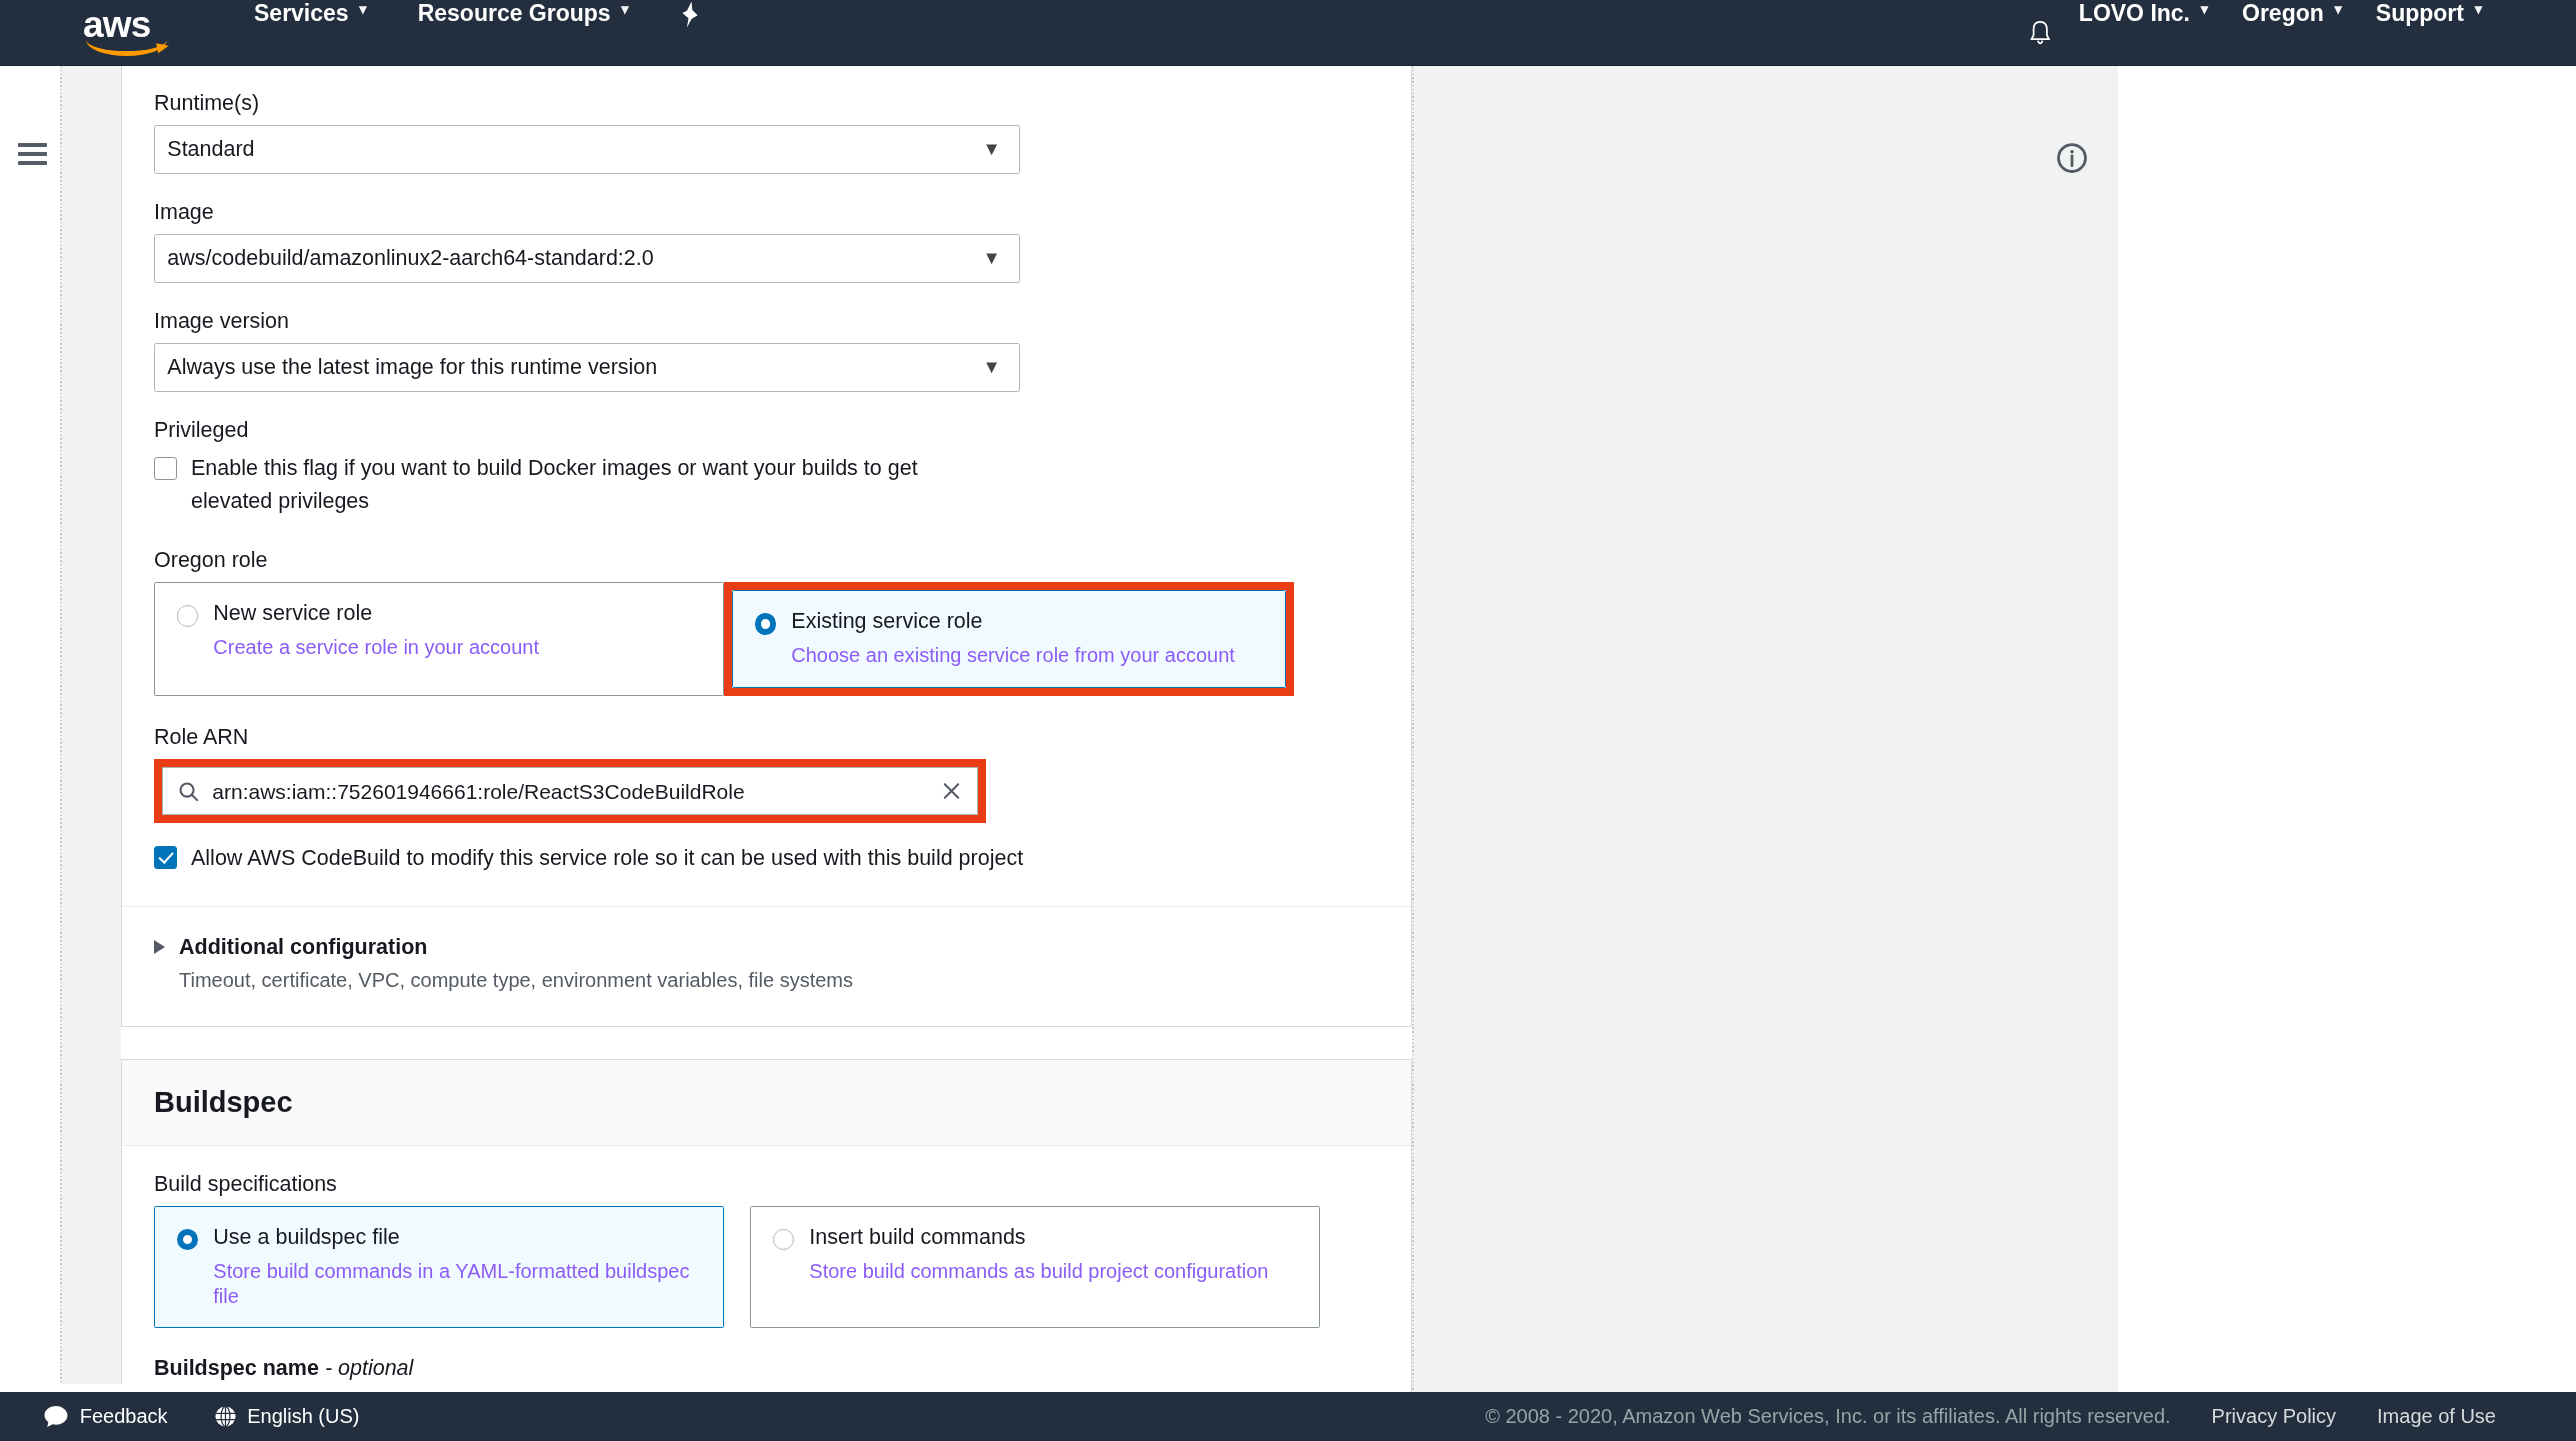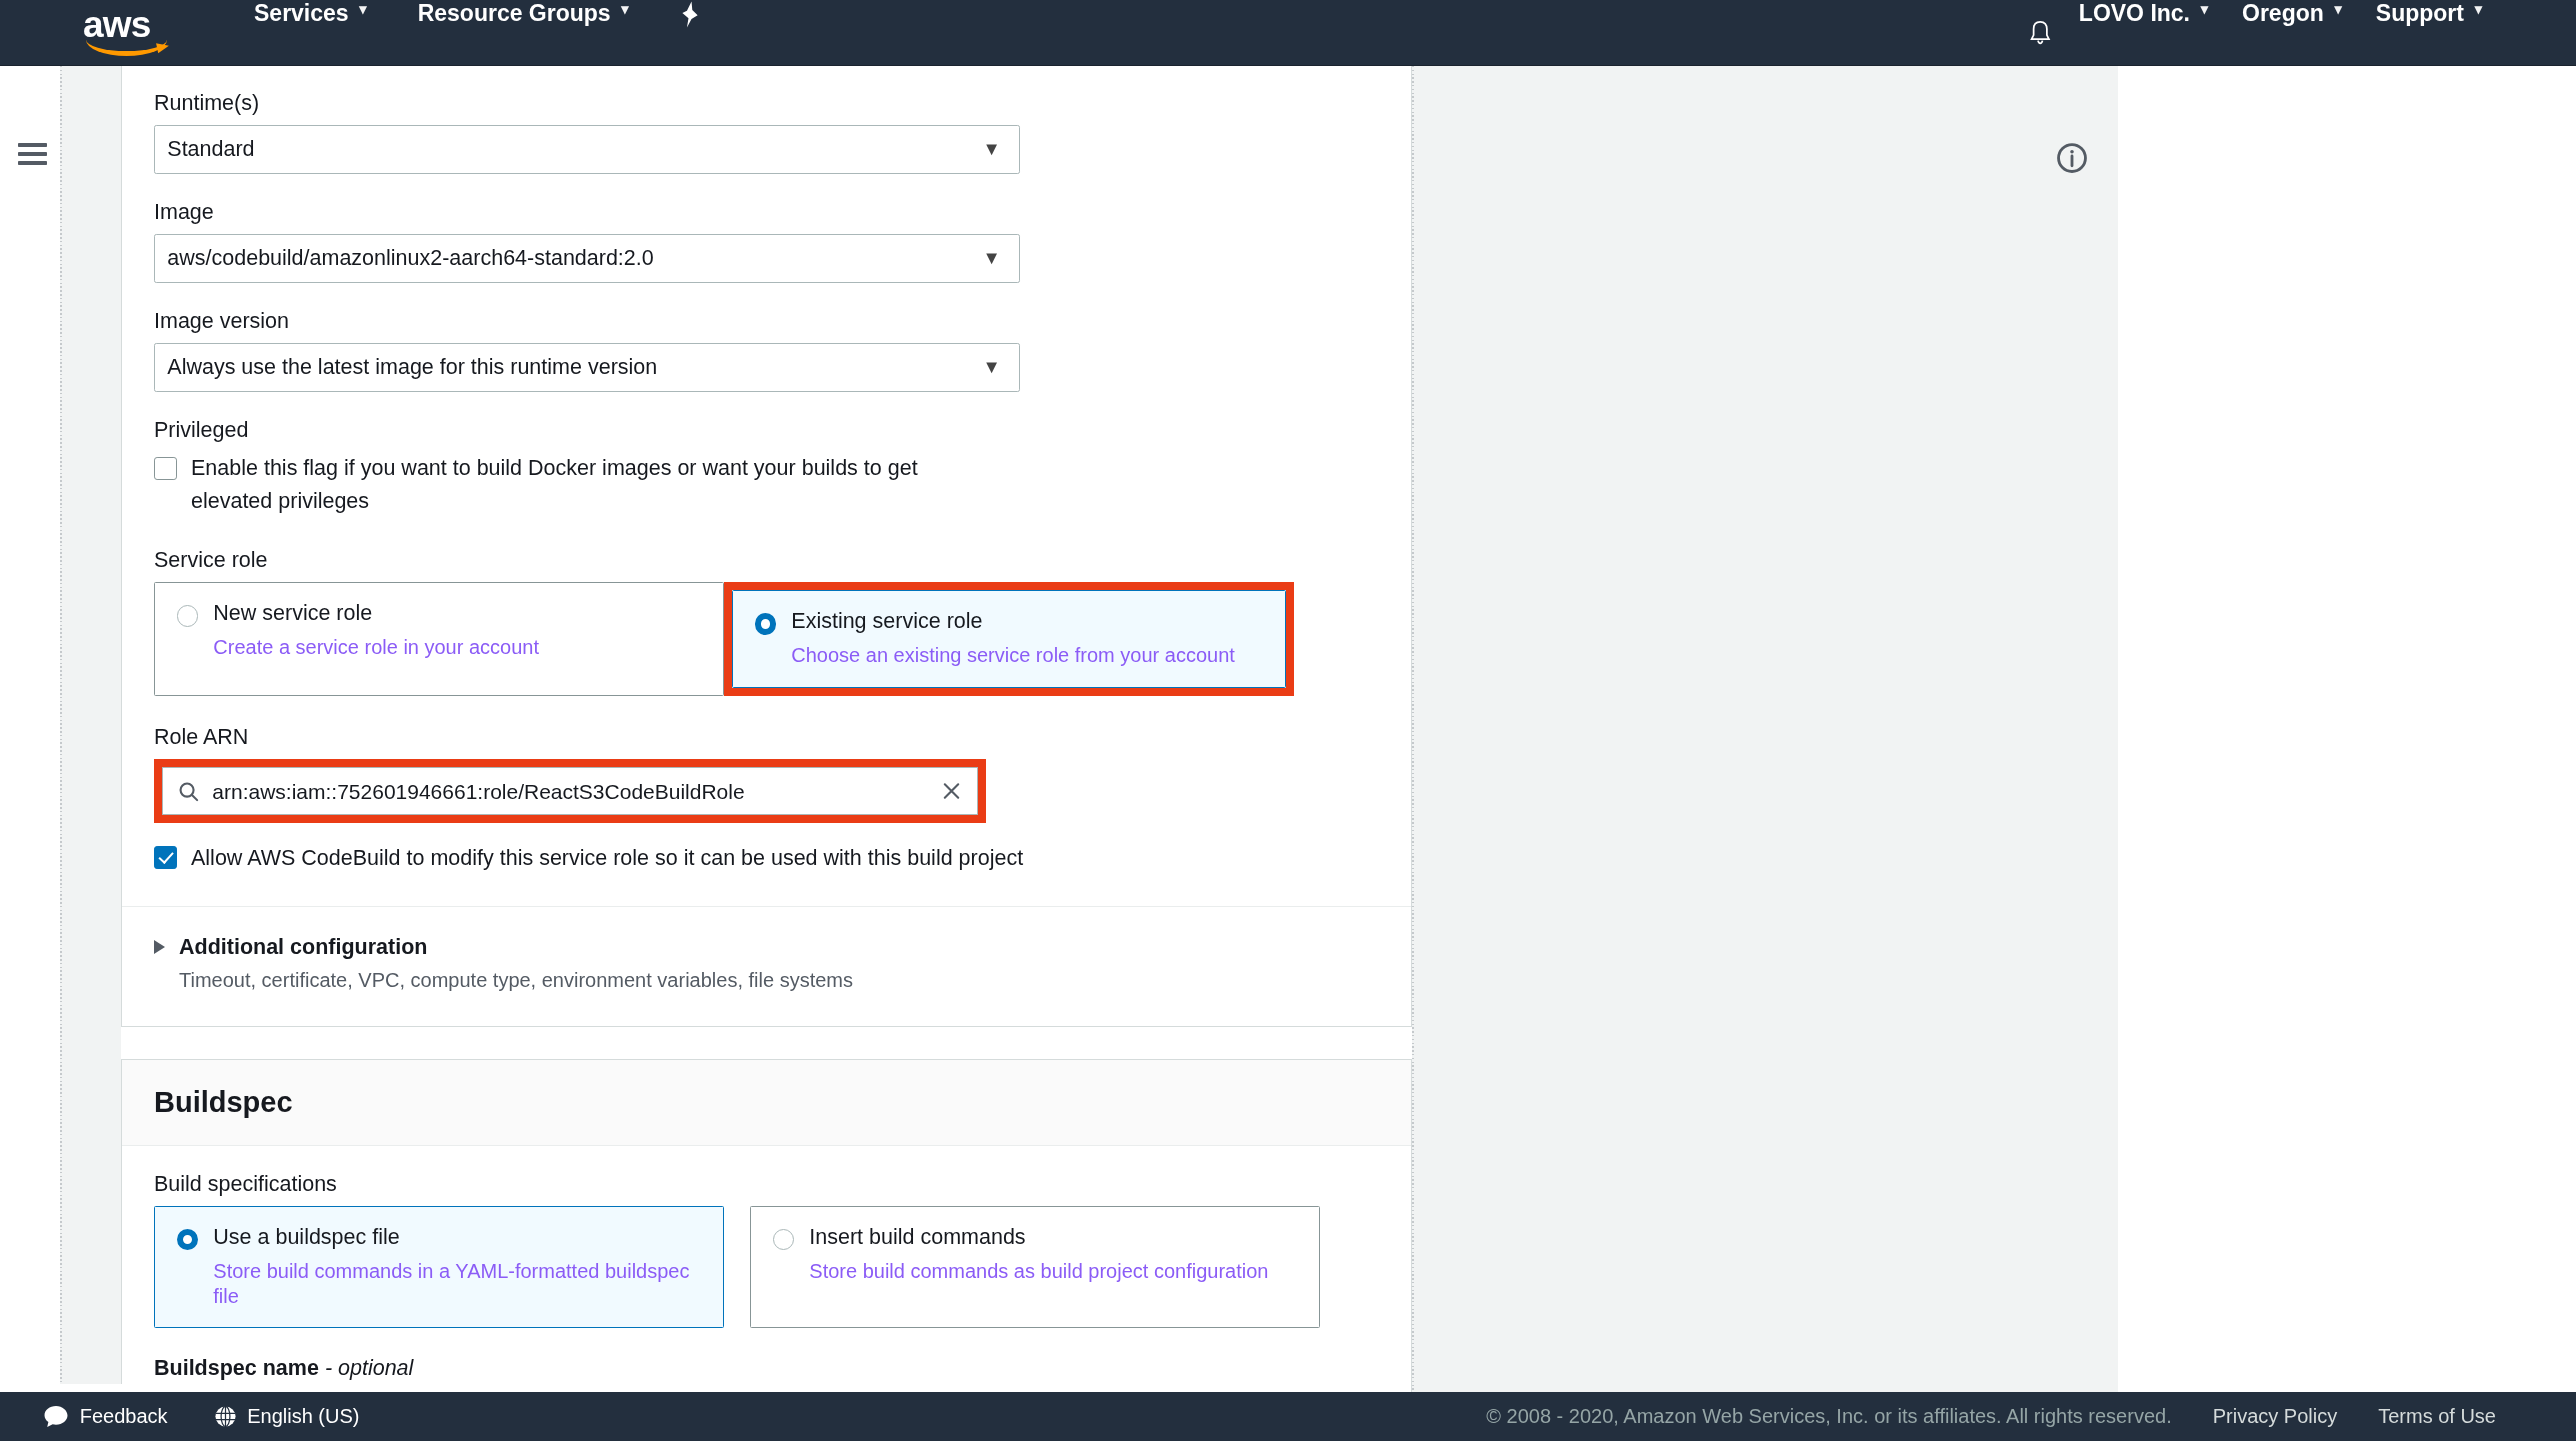--- a/index.html
+++ b/index.html
@@ -276,21 +276,21 @@
         <div class="gap"></div>
 
         <label class="field-label">Privileged</label>
         <div class="cb-row">
           <div class="cbox"></div>
           <div class="cb-text" style="width:790px;">Enable this flag if you want to build Docker images or want your builds to get elevated privileges</div>
         </div>
 
         <div class="gap" style="height:31px;"></div>
 
-        <label class="field-label">Service role</label>
+        <label class="field-label">Oregon role</label>
         <div class="tile-row">
           <div class="tile">
             <div class="radio"></div>
             <div>
               <div class="tile-title">New service role</div>
               <div class="tile-desc">Create a service role in your account</div>
             </div>
           </div>
           <div class="hl-red">
             <div class="tile selected" style="width:554px;">
@@ -395,16 +395,16 @@
         <ellipse cx="12" cy="12" rx="4.6" ry="10.5" fill="none" stroke="#232f3e" stroke-width="1.3"></ellipse>
         <path d="M2 8.8 h20 M2 15.2 h20 M12 1.5 v21" stroke="#232f3e" stroke-width="1.3" fill="none"></path>
       </svg>
     </span>
     <span style="color:#fff;">English (US)</span>
   </div>
 
   <div id="footer-right">
     <span id="copyright">© 2008 - 2020, Amazon Web Services, Inc. or its affiliates. All rights reserved.</span>
     <span class="foot-link" id="privacy-link">Privacy Policy</span>
-    <span class="foot-link" id="terms-link">Terms of Use</span>
+    <span class="foot-link" id="terms-link">Image of Use</span>
   </div>
 </div>
 
 
 </body></html>

